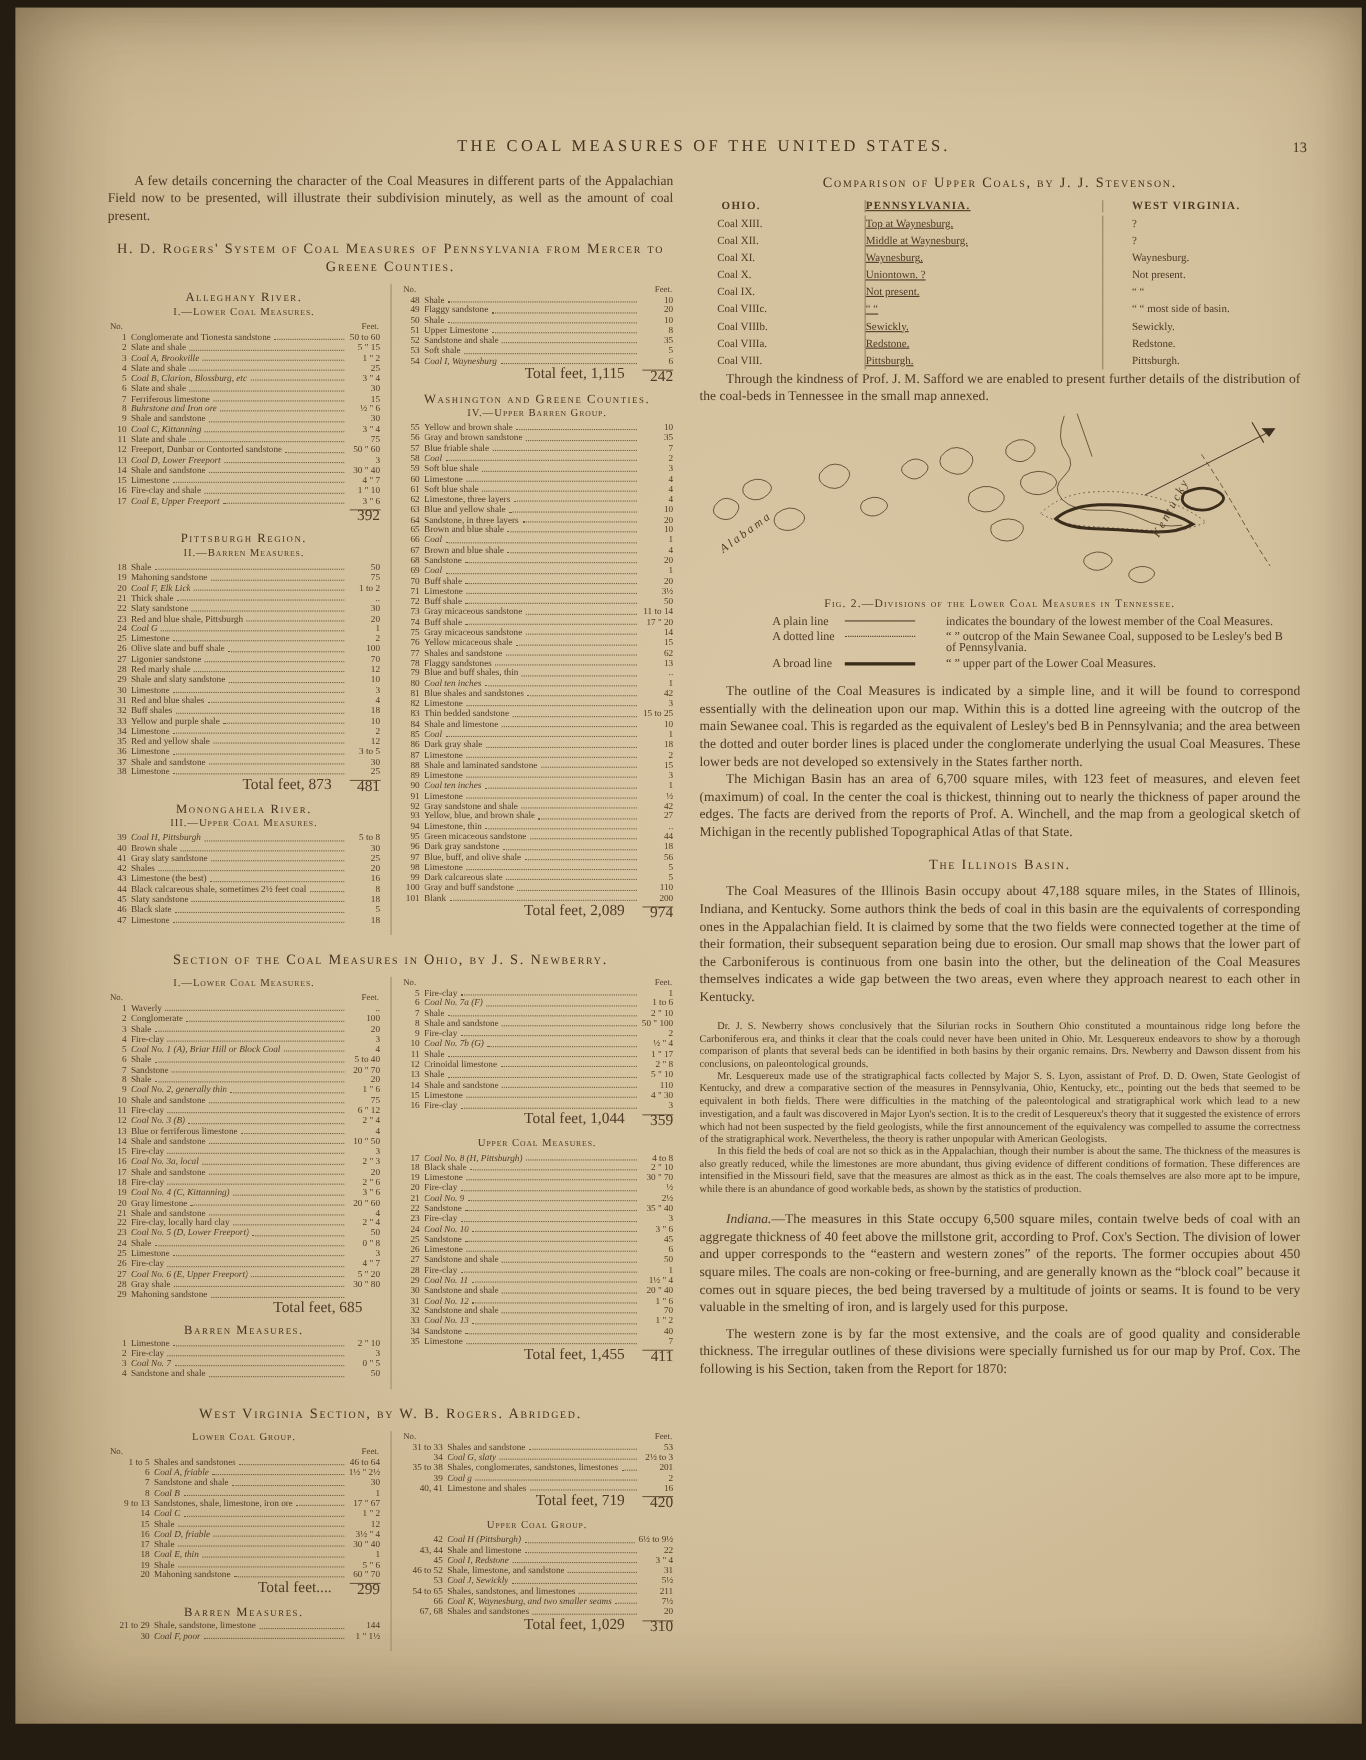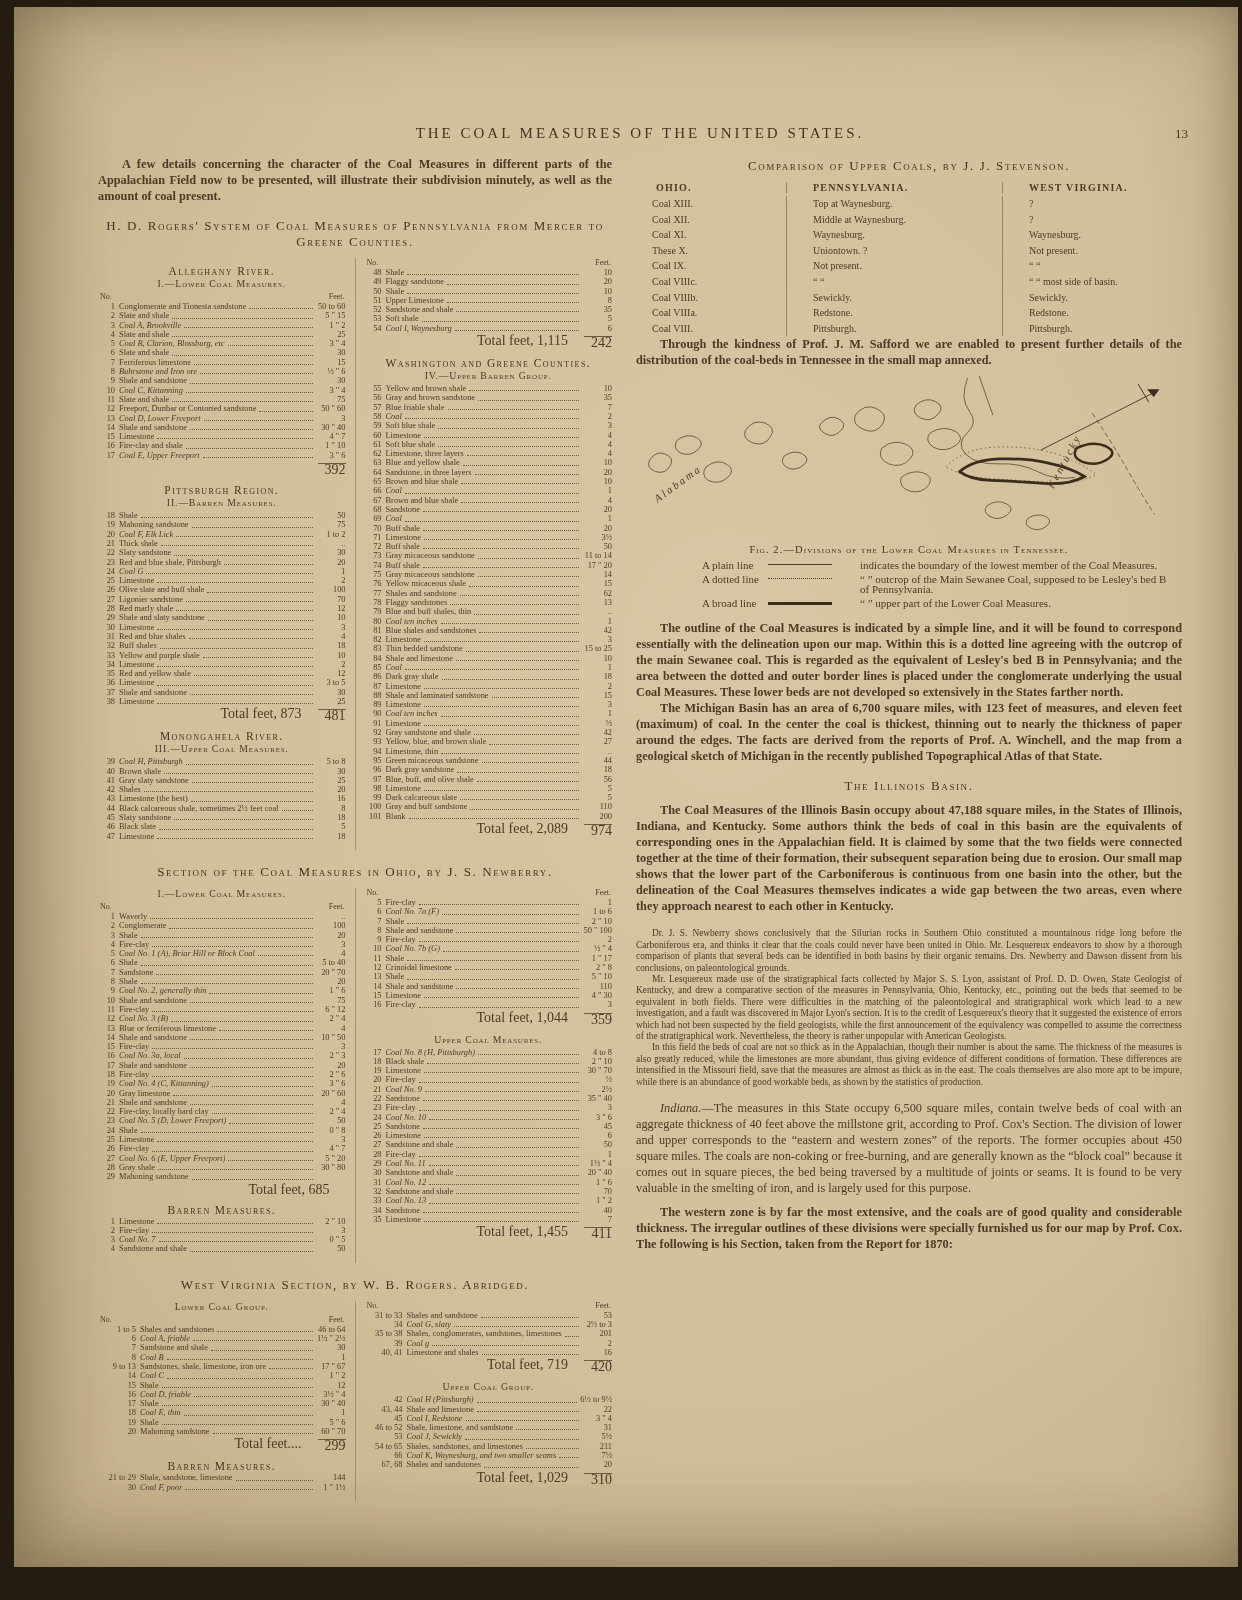--- a/index.html
+++ b/index.html
@@ -10,21 +10,21 @@
     box-shadow: inset 0 0 90px rgba(74,53,30,.28), inset 28px -22px 70px rgba(56,40,20,.22), inset -6px 6px 30px rgba(70,50,28,.12);
     overflow:hidden; }
   .content { position:relative; padding:118px 56px 0 84px; }
   .pagehead { position:relative; text-align:center; font-size:15px; letter-spacing:3px; color:#453520; margin-bottom:14px; }
   .pageno { position:absolute; right:-6px; top:1px; letter-spacing:0; font-size:13px; }
   .columns { display:flex; gap:24px; }
   .col-left { width:514px; flex:none; }
   .col-right { flex:1; min-width:0; }
 
   .para { font-size:12.3px; line-height:16px; text-align:justify; }
-  .para.ind { text-indent:24px;font-weight:bold; }
+  .para.ind { text-indent:24px; }
   .sechead { font-variant:small-caps; text-align:center; font-size:13px; letter-spacing:1.6px; color:#463521; margin:14px 0 8px; }
 
   .tblcols { display:flex; margin-top:4px; }
   .tcol { flex:1; min-width:0; }
   .tcol + .tcol { border-left:1px solid #a08e6c; padding-left:9px; margin-left:9px; }
 
   .tblock { margin-bottom:9px; }
   .ttitle { text-align:center; font-variant:small-caps; font-size:11.5px; letter-spacing:1.4px; margin:7px 0 1px; color:#463521; }
   .tsub { text-align:center; font-variant:small-caps; font-size:9.8px; letter-spacing:.8px; margin-bottom:3px; color:#4c3a26; }
   .thead { display:flex; justify-content:space-between; font-size:8px; padding:0 1px 1px 2px; }
@@ -38,21 +38,21 @@
   .ttotal { display:flex; justify-content:flex-end; font-size:14px; margin-top:3px; line-height:10px; }
   .ttotal .tlab { margin-right:16px; }
   .ttotal .tv { min-width:28px; text-align:right; border-top:1px solid #6d5a3e; padding-top:1px; }
   .ttotal .tv:empty { border-top:none; min-width:0; }
 
   .cmp { margin-top:2px; }
   .cmp-hrow, .cmp-row { display:flex; }
   .cmp-hrow { font-size:10px; font-weight:bold; letter-spacing:1.2px; color:#4c3a24; padding-bottom:3px; }
   .cmp-row { font-size:10px; line-height:15.6px; }
   .c-o { width:150px; padding-left:16px; }
-  .c-p { width:216px; padding-left:26px; border-left:1px solid #93815f; }
+  .c-p { width:216px; border-left:1px solid #93815f;text-decoration:underline; }
   .c-w { flex:1; padding-left:26px; border-left:1px solid #93815f; }
   .cmp-hrow .c-o { padding-left:20px; }
 
   .map { height:166px; margin-top:6px; }
   .map svg { width:100%; height:100%; display:block; }
   .figcap { text-align:center; font-variant:small-caps; font-size:10.5px; letter-spacing:1.1px; margin:4px 0 5px; color:#463521; }
   .leg { font-size:11px; line-height:10.5px; margin:0 10px 0 66px; }
   .leg-row { display:flex; margin-bottom:3px; }
   .leg-term { width:66px; flex:none; }
   .leg-line { width:92px; flex:none; }
@@ -1412,21 +1412,21 @@
               <span class="c-o">Coal XII.</span>
               <span class="c-p">Middle at Waynesburg.</span>
               <span class="c-w">?</span>
             </div>
               <div class="cmp-row">
               <span class="c-o">Coal XI.</span>
               <span class="c-p">Waynesburg.</span>
               <span class="c-w">Waynesburg.</span>
             </div>
               <div class="cmp-row">
-              <span class="c-o">These X.</span>
+              <span class="c-o">Coal X.</span>
               <span class="c-p">Uniontown. ?</span>
               <span class="c-w">Not present.</span>
             </div>
               <div class="cmp-row">
               <span class="c-o">Coal IX.</span>
               <span class="c-p">Not present.</span>
               <span class="c-w">“      “</span>
             </div>
               <div class="cmp-row">
               <span class="c-o">Coal VIIIc.</span>

